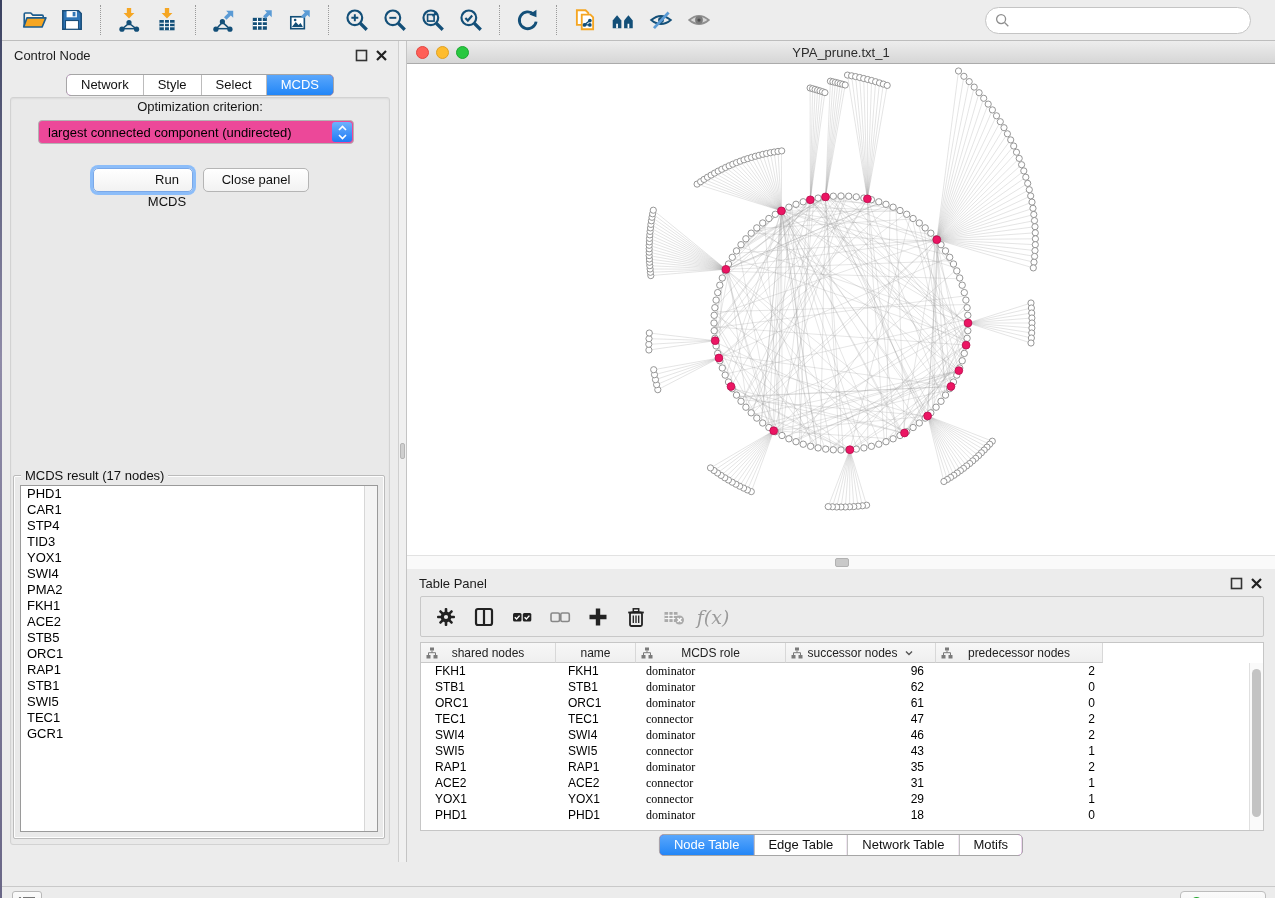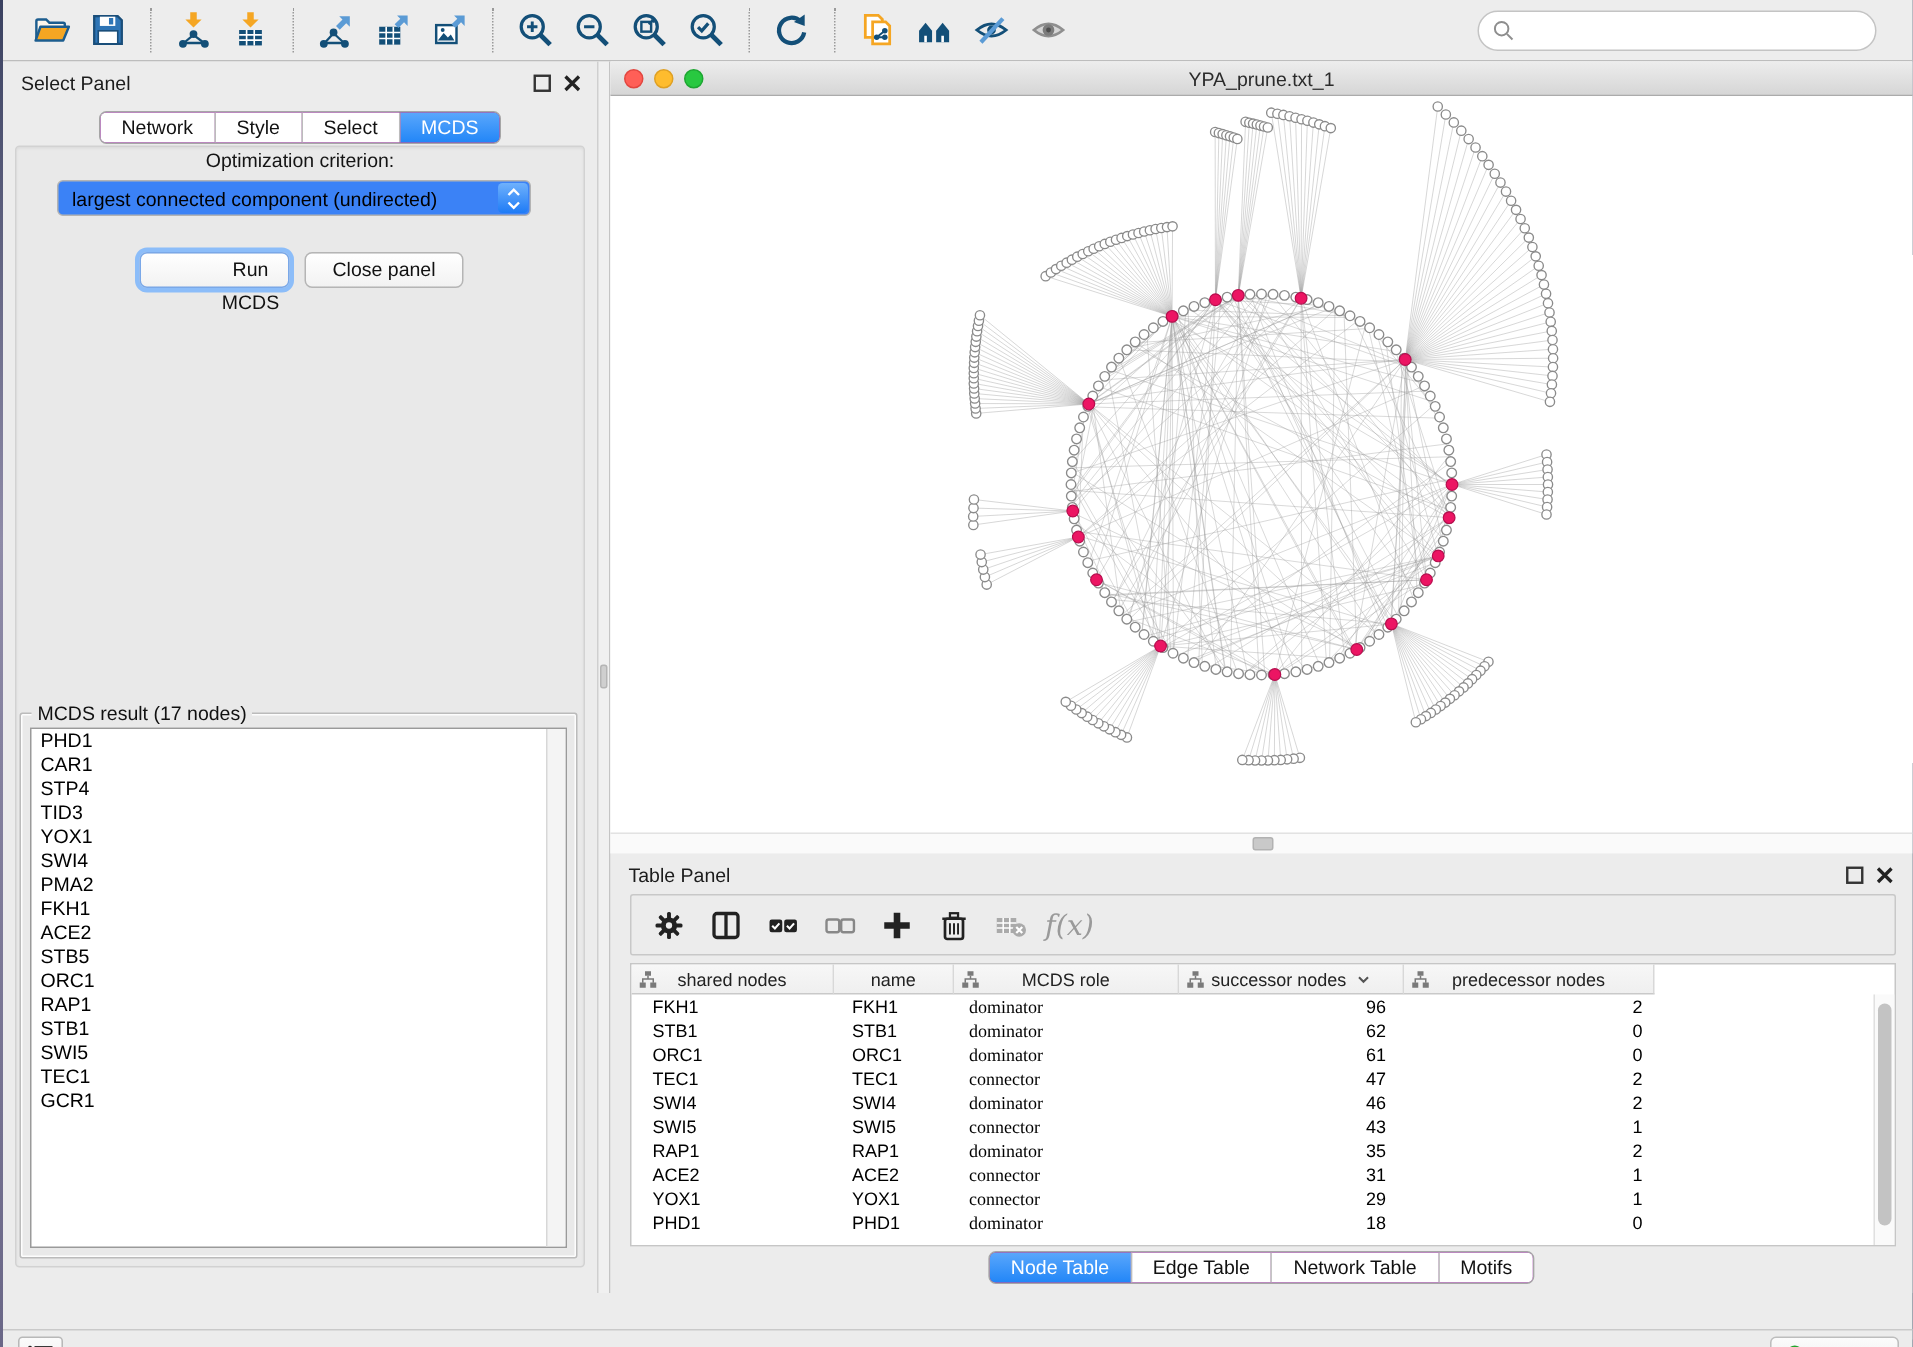--- a/index.html
+++ b/index.html
@@ -29,21 +29,21 @@
   .seg-tabs { position:absolute; display:inline-flex; border:1px solid #a6a6a6; border-radius:5px;
     overflow:hidden; background:#a21caf; height:22px; }
   .seg-tab { padding:0 14px; line-height:20px; font-size:13px; color:#111; background:#fff;
     border-left:1px solid #bcbcbc; cursor:pointer; white-space:nowrap; }
   .seg-tab:first-child { border-left:none; }
   .seg-tab.selected { background:linear-gradient(180deg,#5aa7fc,#2286f7); color:#fff; }
   .cp-tabs { left:50%; transform:translateX(-50%); top:33px; }
   .cp-inner { position:absolute; left:8px; top:56px; width:380px; height:748px; background:#e9e9e9;
     border:1px solid #d2d2d2; border-radius:3px; box-shadow:inset 0 1px 2px rgba(0,0,0,0.06); }
   .opt-label { position:absolute; left:0; width:100%; top:58px; text-align:center; font-size:13px; color:#141414; }
-  .dropdown { position:absolute; left:36px; top:79px; width:316px; height:24px; background:#3b82f6;
+  .dropdown { position:absolute; left:36px; top:79px; width:316px; height:24px; background:#ec4899;
     border:1px solid #b3b3b3; border-radius:4px; font-size:13px; display:flex; align-items:center;
     padding-left:9px; cursor:pointer; }
   .dd-cap { position:absolute; right:1px; top:1px; width:20px; height:20px; border-radius:3px;
     background:linear-gradient(180deg,#6fb1fc,#1e7bf6); display:flex; flex-direction:column;
     align-items:center; justify-content:center; gap:1px; }
   .dd-cap svg { width:9px; height:7px; }
   .btn { position:absolute; height:24px; background:linear-gradient(180deg,#ffffff,#f2f2f2);
     border:1px solid #b5b5b5; border-radius:5px; font-size:13px; color:#111; text-align:center;
     line-height:22px; cursor:pointer; }
   .btn.focus-ring { box-shadow:0 0 0 3px #8cbdf9; border-color:#7aa8e8;padding-left:48px; }
@@ -276,21 +276,21 @@
       <svg viewBox="0 0 16 16">
           <circle cx="6.5" cy="6.5" r="4.8" fill="none" stroke="#8e8e8e" stroke-width="1.4"></circle>
           <line x1="10.2" y1="10.2" x2="14.2" y2="14.2" stroke="#8e8e8e" stroke-width="1.4"></line>
         </svg>
       <input type="text" placeholder="" style="">
     </div>
   </div>
 
   <div class="cpanel">
     <div class="panel-head">
-      <div class="panel-title">Select Panel</div>
+      <div class="panel-title">Control Node</div>
       <svg class="float-ic" style="right:30px" viewBox="0 0 13 13">
           <rect x="1.5" y="1.5" width="10" height="10" fill="none" stroke="#333" stroke-width="1.6"></rect>
         </svg>
       <svg class="close-ic" style="right:10px" viewBox="0 0 13 13">
           <path d="M2 2 L11 11 M11 2 L2 11" stroke="#222" stroke-width="2.2"></path>
         </svg>
     </div>
     <div class="seg-tabs cp-tabs">
       <div class="seg-tab">Network</div>
       <div class="seg-tab">Style</div>

